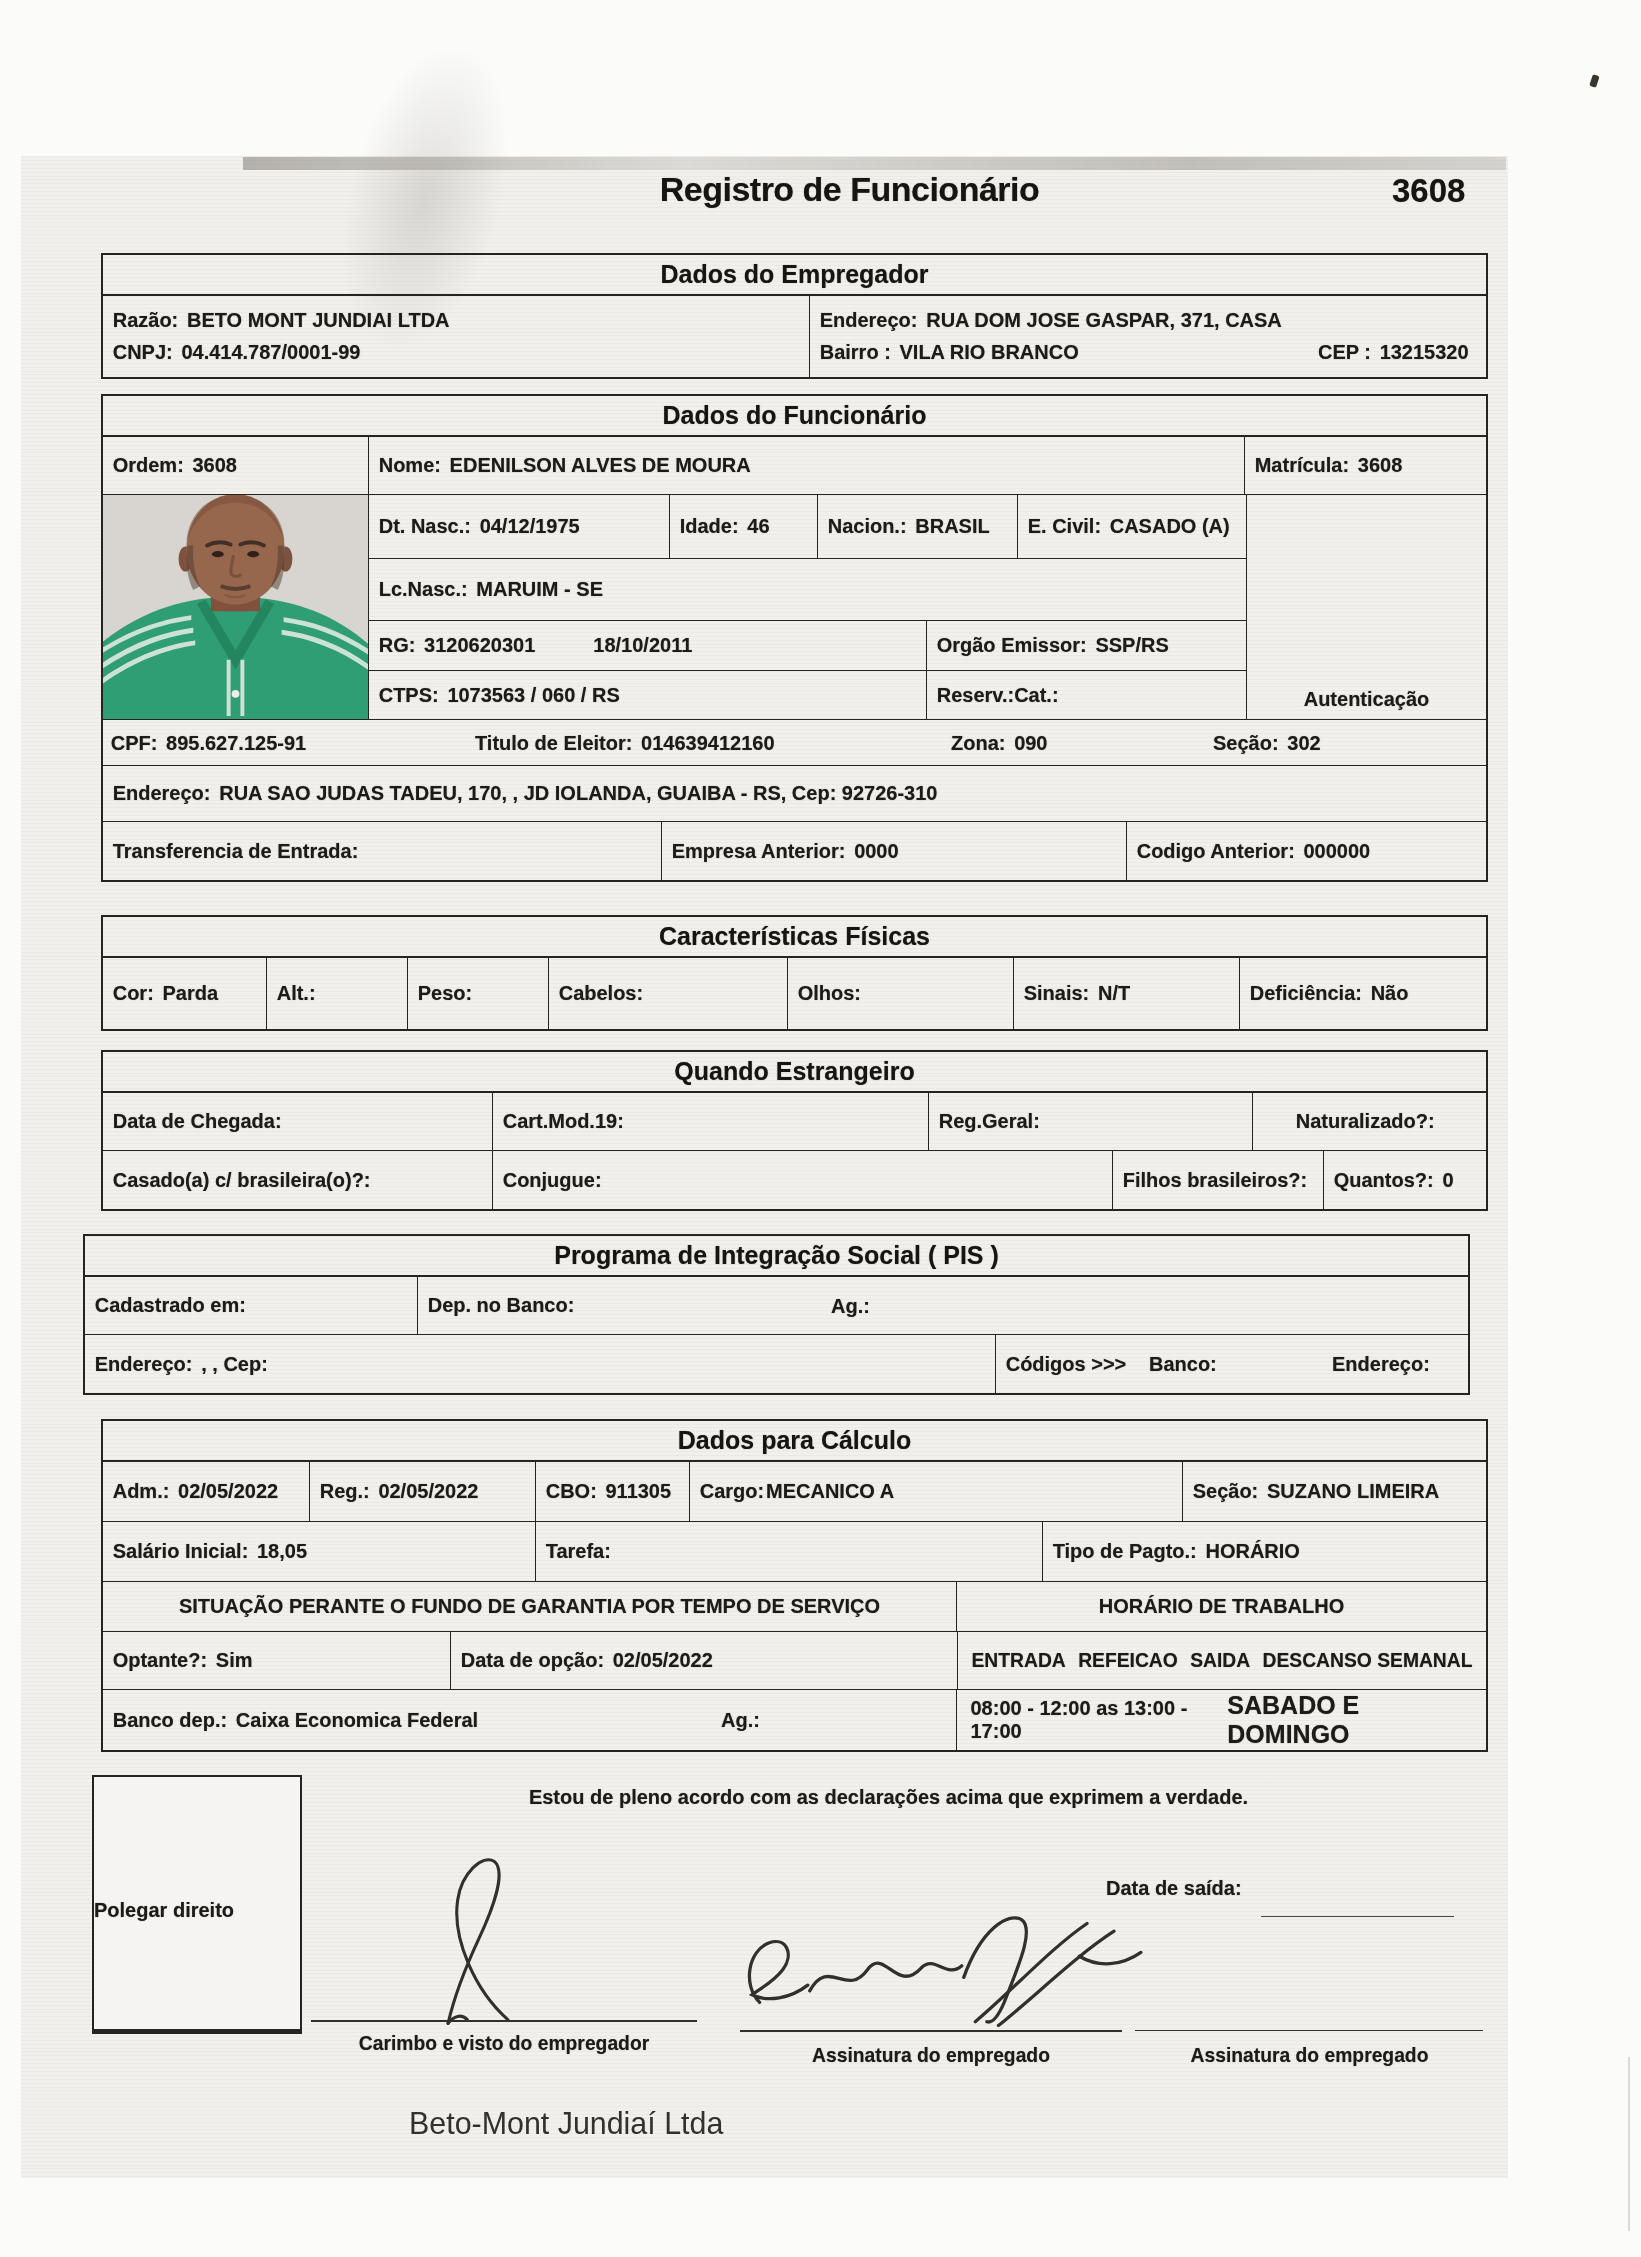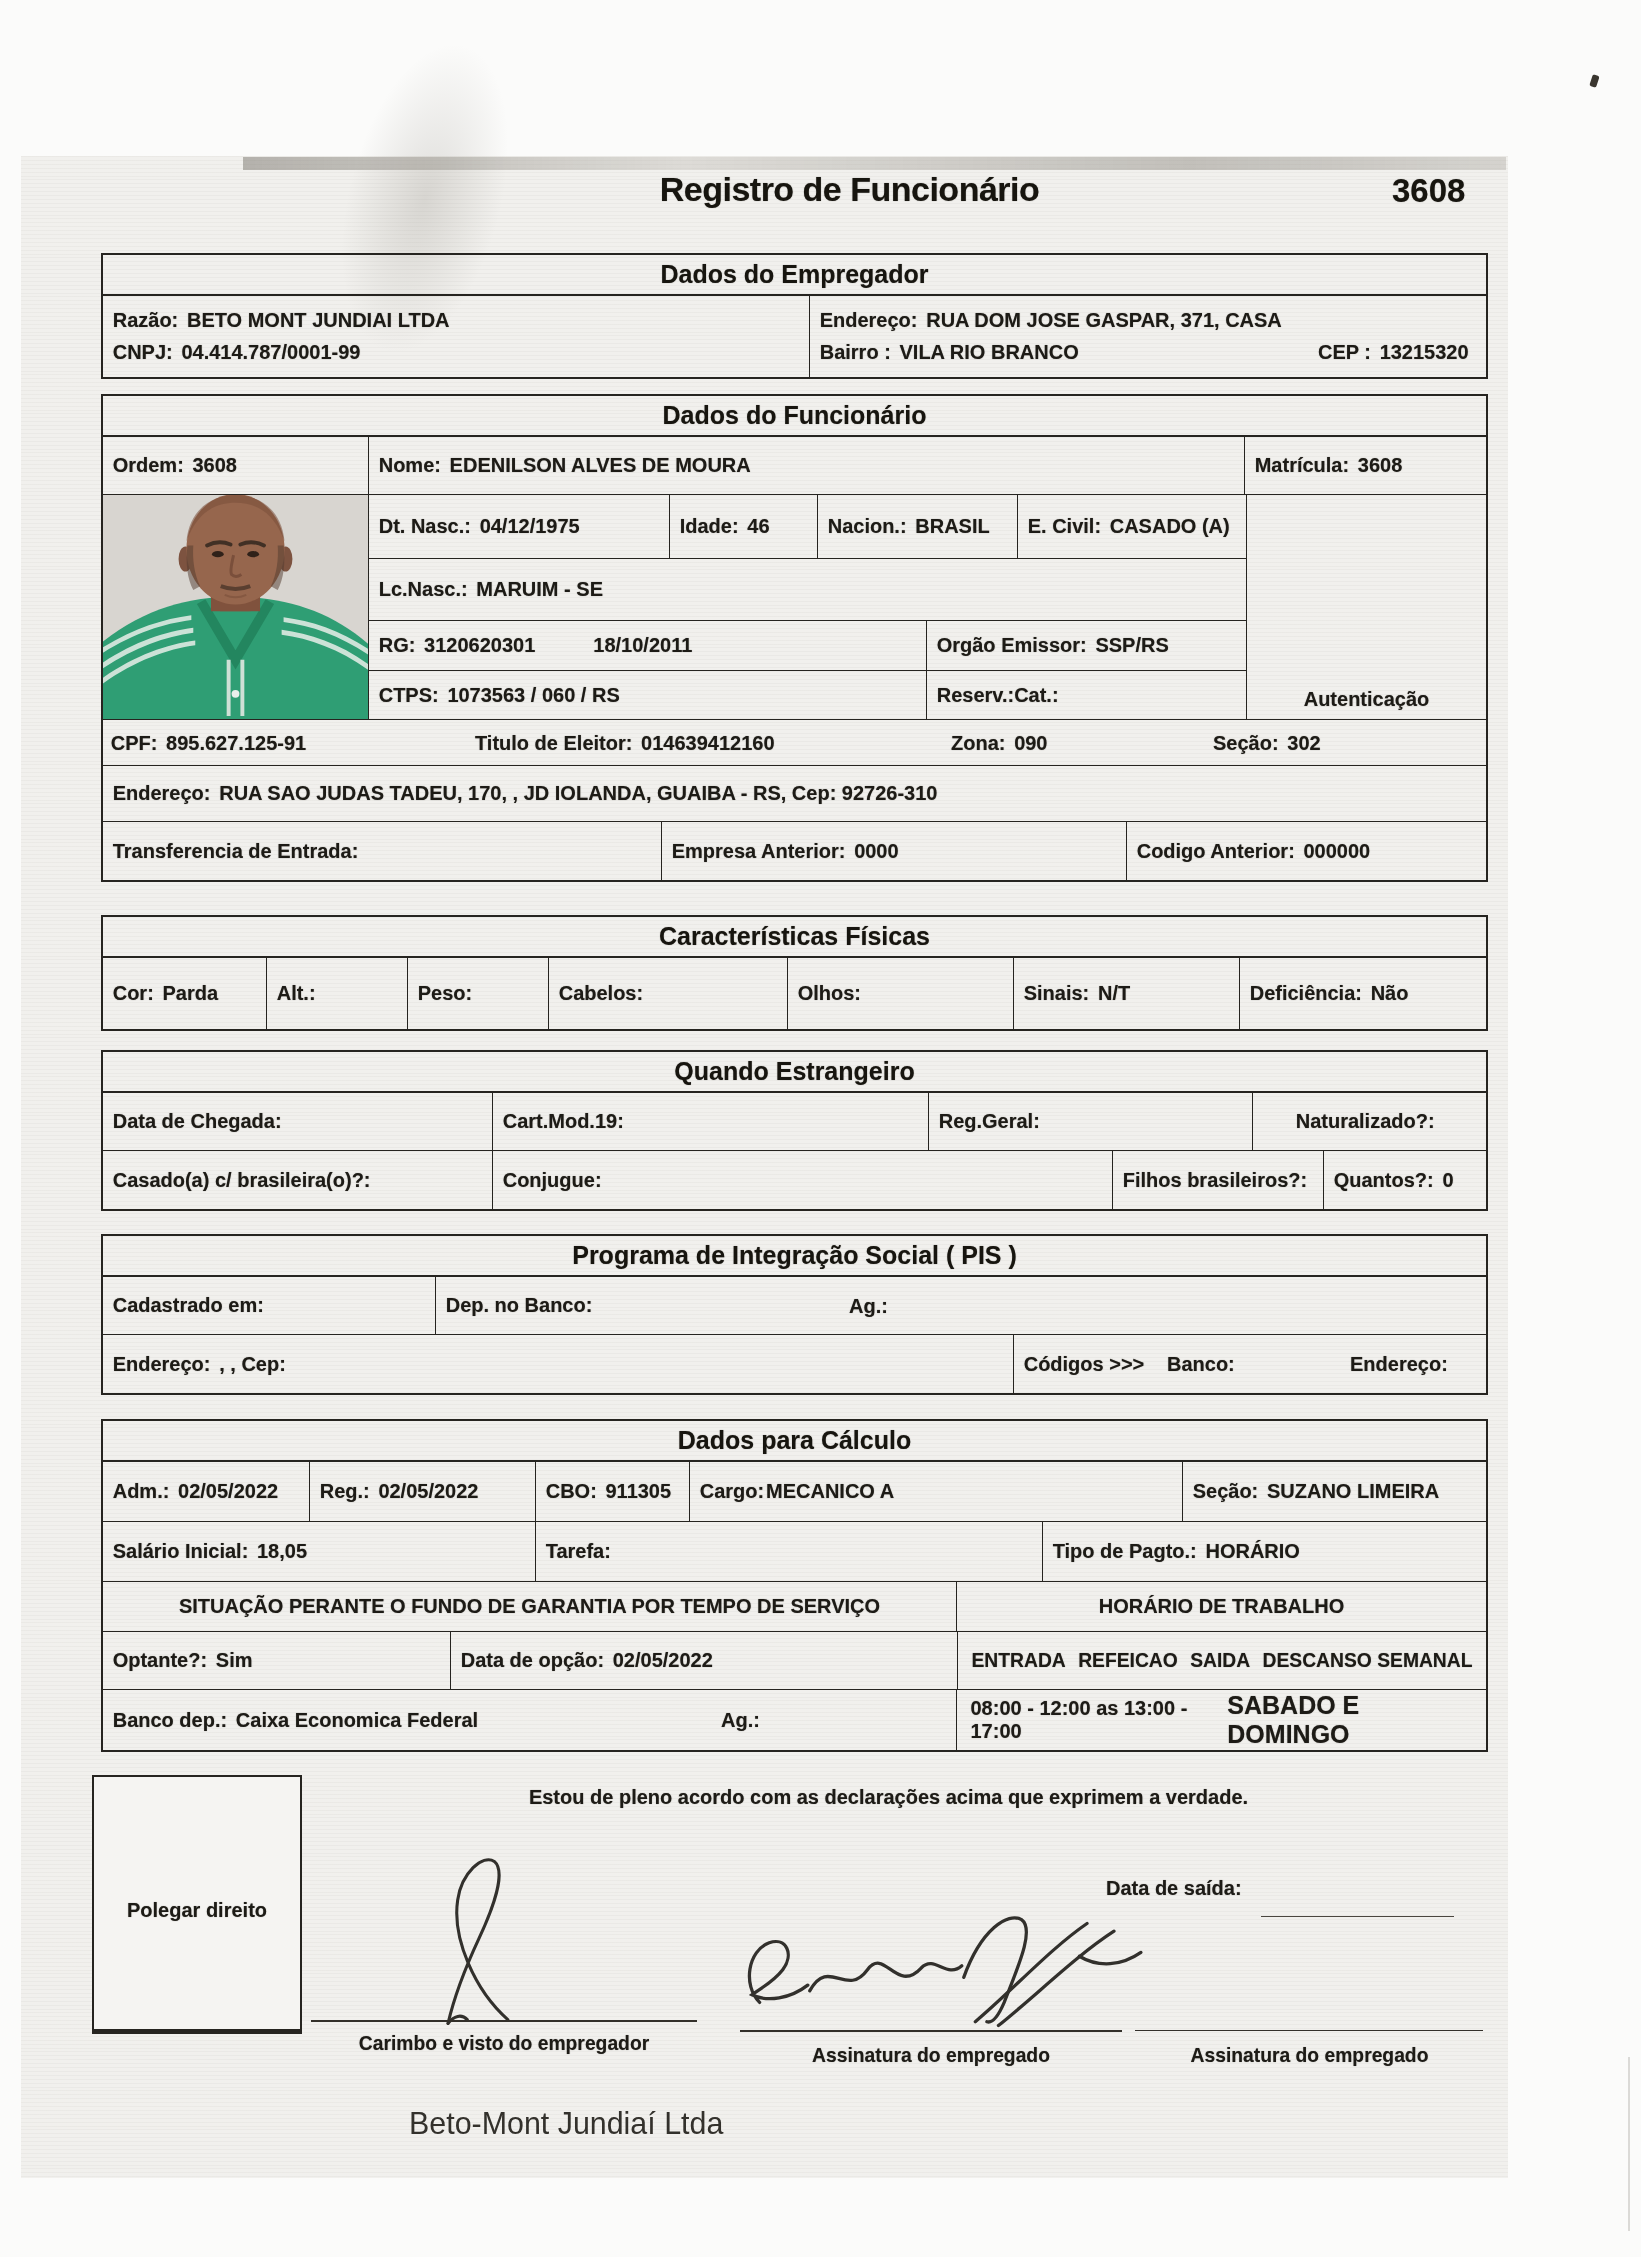--- a/index.html
+++ b/index.html
@@ -31,21 +31,21 @@
   .abs{position:absolute;top:50%;transform:translateY(-50%);white-space:nowrap;font-size:20px;font-weight:700}
   .mid{display:flex;height:225px;border-bottom:1.9px solid #262420}
   .photocell{width:266px;border-right:1.9px solid #262420;padding:0;display:block}
   .midcol{width:878px;border-right:1.9px solid #262420}
   .mrow{display:flex;border-bottom:1.9px solid #262420}
   .rightcol{flex:1;display:flex;align-items:flex-end;justify-content:center;padding-bottom:7.7px;font-size:20px;font-weight:700}
   .subhead{font-size:20px;font-weight:700}
   .spread{display:flex;justify-content:space-between;align-items:center;padding:0 13.5px;font-size:19.3px;font-weight:700}
   .decl{position:absolute;left:488px;top:1786px;width:801px;text-align:center;font-size:20px;font-weight:700}
   .polegarbox{position:absolute;left:92px;top:1775px;width:210px;height:259px;border:2.9px solid #262420;border-bottom-width:5.8px;background:#f5f4f2}
-  .polegarlabel{position:absolute;top:122px;left:0;width:100%;text-align:center;font-size:20px;font-weight:700}
+  .polegarlabel{position:absolute;top:122px;left:0;width:100%;text-align:left;font-size:20px;font-weight:700}
   .datasaida{position:absolute;left:1106px;top:1877px;font-size:20px;font-weight:700}
   .saidaline{position:absolute;left:1261px;top:1916px;width:193px;border-bottom:1.9px solid #4a463f}
   .sigline{position:absolute;border-top:2.9px solid #33302a}
   .siglabel{position:absolute;font-size:19.3px;font-weight:700;text-align:center}
   .footerco{position:absolute;left:409px;top:2105px;font-size:32px;font-weight:400;color:#33312c;transform:scaleX(.95);transform-origin:left;letter-spacing:0}
   .sigsvg{position:absolute}
   svg{display:block}
 </style>
 </head>
 <body>
@@ -267,21 +267,21 @@
       <div class="cell" style="width:211px">
           <span class="lbl">Filhos brasileiros?:</span>
         </div>
       <div class="cell last" style="flex:1">
           <span class="lbl">Quantos?:</span>
           <span class="val">0</span>
         </div>
     </div>
   </div>
 
-  <div class="box inktext" style="left:101px;top:1234px;width:1387px">
+  <div class="box inktext" style="left:83px;top:1234px;width:1387px">
     <div class="hdr">Programa de Integração Social ( PIS )</div>
     <div class="row" style="height:58px">
       <div class="cell" style="width:333px">
           <span class="lbl">Cadastrado em:</span>
         </div>
       <div class="cell last" style="flex:1">
         <span class="lbl">Dep. no Banco:</span>
         <span class="abs" style="left:413px">Ag.:</span>
       </div>
     </div>

